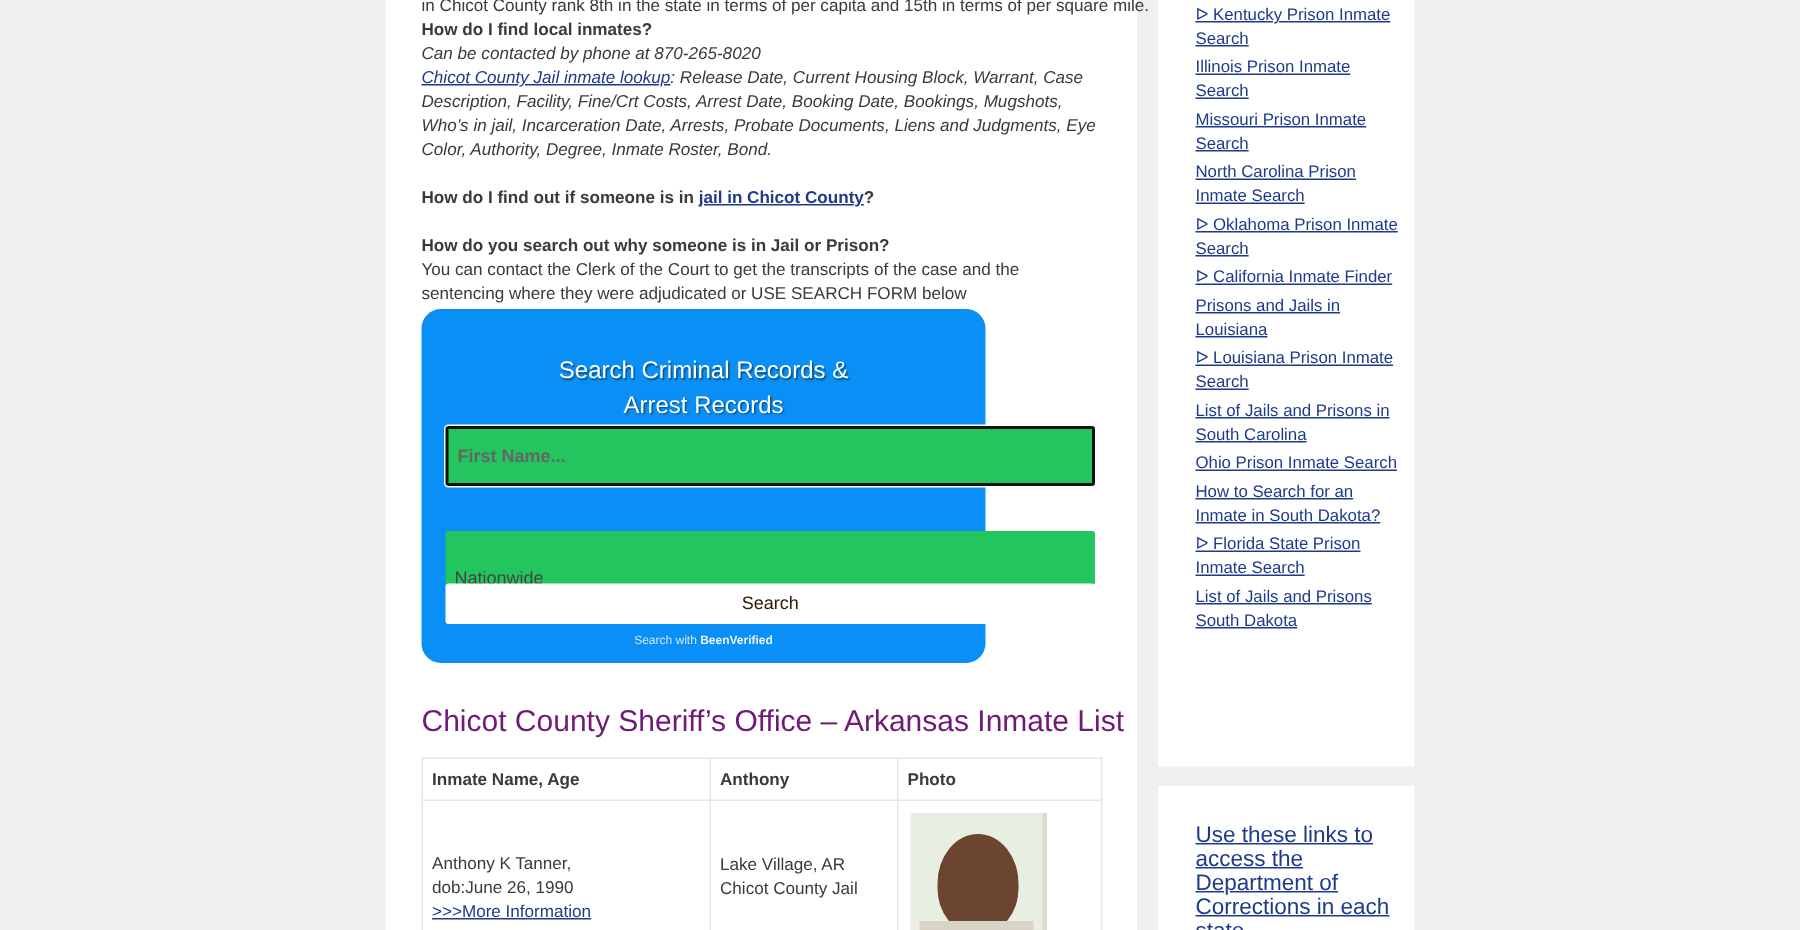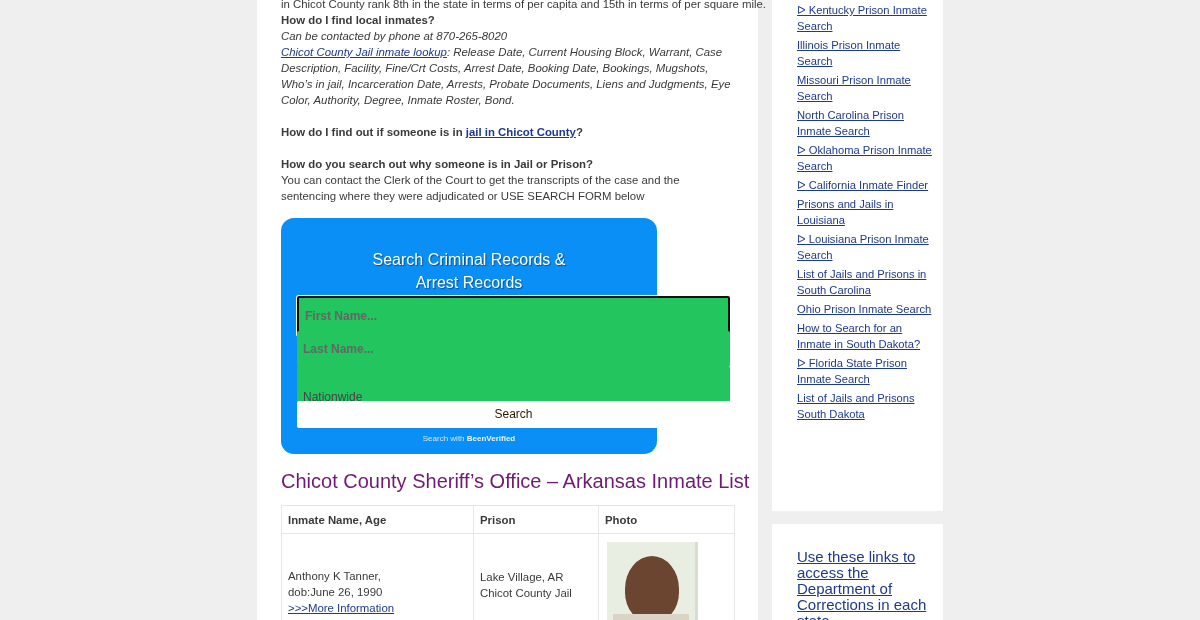--- a/index.html
+++ b/index.html
@@ -21,21 +21,21 @@
   .q1 { position:absolute; top:42px; font-weight:bold; }
   .phone { position:absolute; top:58px; font-style:italic; }
   .lookup { position:absolute; top:74px; font-style:italic; width:453px; }
   .lookup a { color:#1e3a8a; }
   .q2 { position:absolute; top:154px; font-weight:bold; }
   .q2 a { color:#1e3a8a; }
   .q3 { position:absolute; top:186px; font-weight:bold; }
   .ans3 { position:absolute; top:202px; width:453px; }
 
   .search-box {
-    position:absolute; left:281px; top:218px; width:376px; height:236px;
+    position:absolute; left:281px; top:206px; width:376px; height:236px;
     background:#0a8ff7; border-radius:13px;
   }
   .search-title {
     position:absolute; left:0; top:30px; width:100%; text-align:center;
     color:#ffffff; font-size:16px; line-height:23px;
     text-shadow:1px 1px 1px rgba(0,0,0,0.45);
   }
   .sfield {
     position:absolute; left:16px; width:433px; height:27px;
     background:#22c55e; border:none; border-radius:2px;
@@ -112,33 +112,32 @@
   <p class="q3" style="top:156px;">How do you search out why someone is in Jail or Prison?</p>
   <p class="ans3" style="top:172px;">You can contact the Clerk of the Court to get the transcripts of the case and the sentencing where they were adjudicated or USE SEARCH FORM below</p>
 </div>
 
 <div class="search-box">
   <div class="search-title">
     <div>Search Criminal Records &amp;</div>
     <div>Arrest Records</div>
   </div>
   <input class="sfield f1" type="text" placeholder="First Name..." style="">
-  <input class="sfield f2" type="text" placeholder="Last Name..." style="">
   <div class="sfield f3">Nationwide</div>
   <div class="search-btn">Search</div>
   <div class="powered"><span>Search with </span><b>BeenVerified</b></div>
 </div>
 
 <h2 class="list-heading">Chicot County Sheriff’s Office – Arkansas Inmate List</h2>
 
 <table class="inmate-table">
   <thead>
     <tr>
       <th style="width:179px;">Inmate Name, Age</th>
-      <th style="width:112px;">Prison</th>
+      <th style="width:112px;">Anthony</th>
       <th>Photo</th>
     </tr>
   </thead>
   <tbody>
     <tr>
       <td>
         <div style="padding-top:16px;">
           <div>Anthony K Tanner,</div>
           <div>dob:June 26, 1990</div>
           <a href="#">&gt;&gt;&gt;More Information</a>

